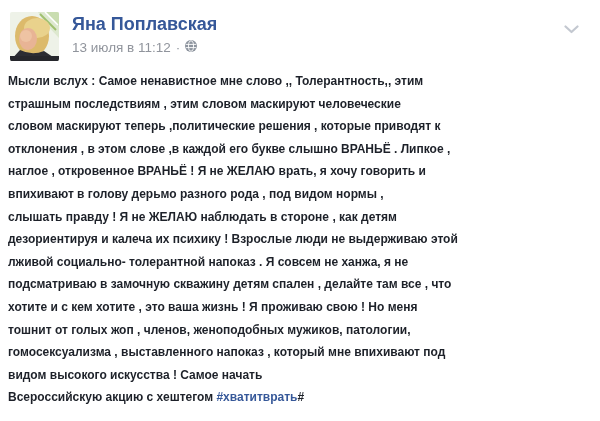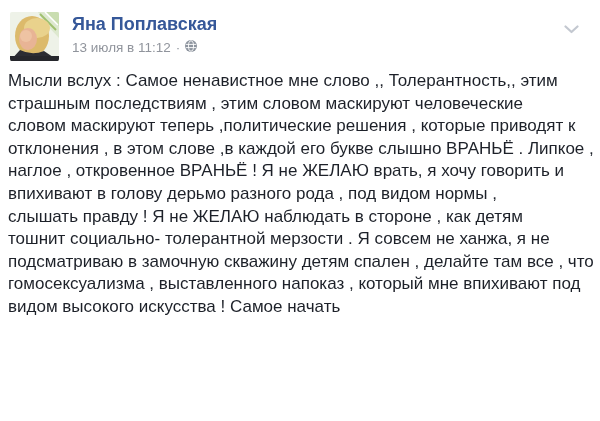--- a/index.html
+++ b/index.html
@@ -65,23 +65,24 @@
     align-items: center;
     justify-content: center;
     cursor: pointer;
   }
   .post-body {
     position: absolute;
     top: 70px;
     left: 8px;
     right: 8px;
     color: #1d2129;
-    font-size: 17px;
+    font-size: 12px;
     line-height: 22.6px;
     letter-spacing: 0;
+    font-weight: bold;
   }
   .post-line {
     white-space: nowrap;
   }
   .hashtag {
     color: #365899;
     text-decoration: none;
     cursor: pointer;
   }
 </style>
@@ -133,19 +134,23 @@
   </div>
 
   <div class="post-body" id="post-body">
       <div class="post-line">Мысли вслух : Самое ненавистное мне слово ,, Толерантность,, этим</div>
       <div class="post-line">страшным последствиям , этим словом маскируют человеческие</div>
       <div class="post-line">словом маскируют теперь ,политические решения , которые приводят к</div>
       <div class="post-line">отклонения , в этом слове ,в каждой его букве слышно ВРАНЬЁ . Липкое ,</div>
       <div class="post-line">наглое , откровенное ВРАНЬЁ ! Я не ЖЕЛАЮ врать, я хочу говорить и</div>
       <div class="post-line">впихивают в голову дерьмо разного рода , под видом нормы ,</div>
       <div class="post-line">слышать правду ! Я не ЖЕЛАЮ наблюдать в стороне , как детям</div>
-      <div class="post-line">тошнит социально- толерантной мерзости . Я совсем не ханжа, я не</div>
+      <div class="post-line">дезориентируя и калеча их психику ! Взрослые люди не выдерживаю этой</div>
+      <div class="post-line">лживой социально- толерантной напоказ . Я совсем не ханжа, я не</div>
       <div class="post-line">подсматриваю в замочную скважину детям спален , делайте там все , что</div>
+      <div class="post-line">хотите и с кем хотите , это ваша жизнь ! Я проживаю свою ! Но меня</div>
+      <div class="post-line">тошнит от голых жоп , членов, женоподобных мужиков, патологии,</div>
       <div class="post-line">гомосексуализма , выставленного напоказ , который мне впихивают под</div>
       <div class="post-line">видом высокого искусства ! Самое начать</div>
+      <div class="post-line"><span>Всероссийскую акцию с хештегом </span><a class="hashtag">#хватитврать</a><span>#</span></div>
     </div>
 
 </div>
 
 </body></html>

